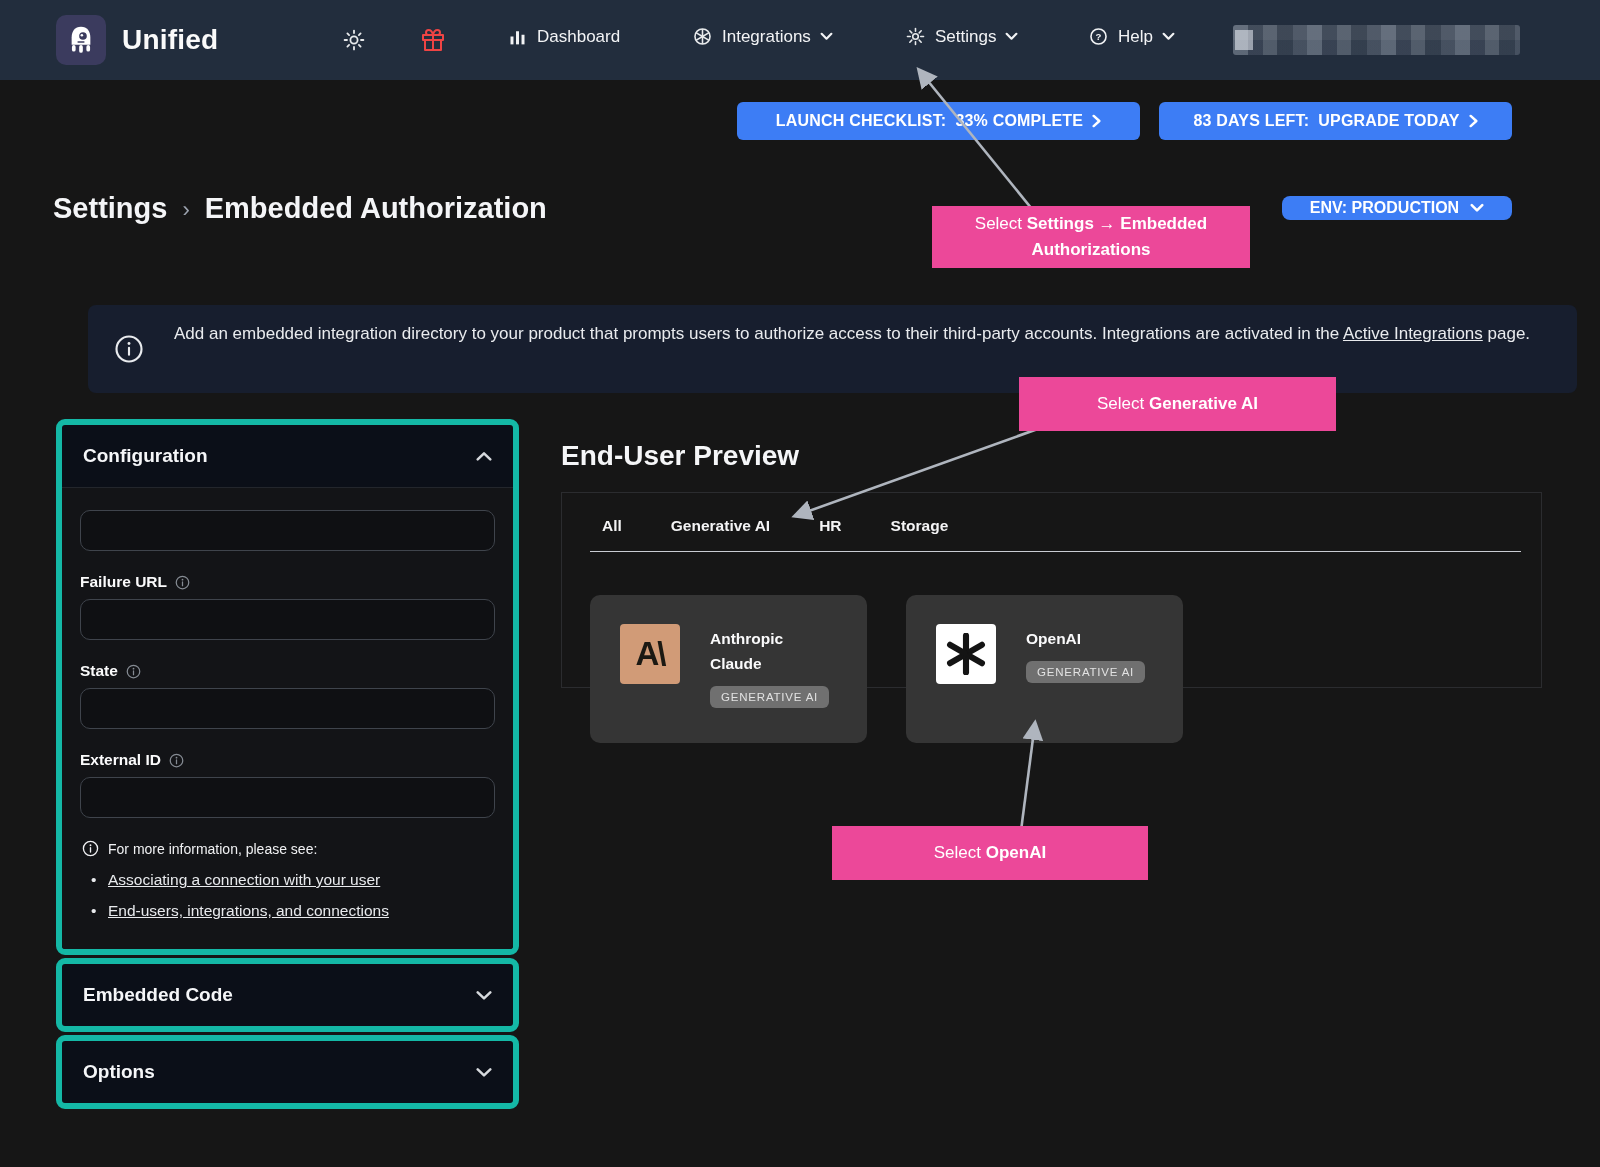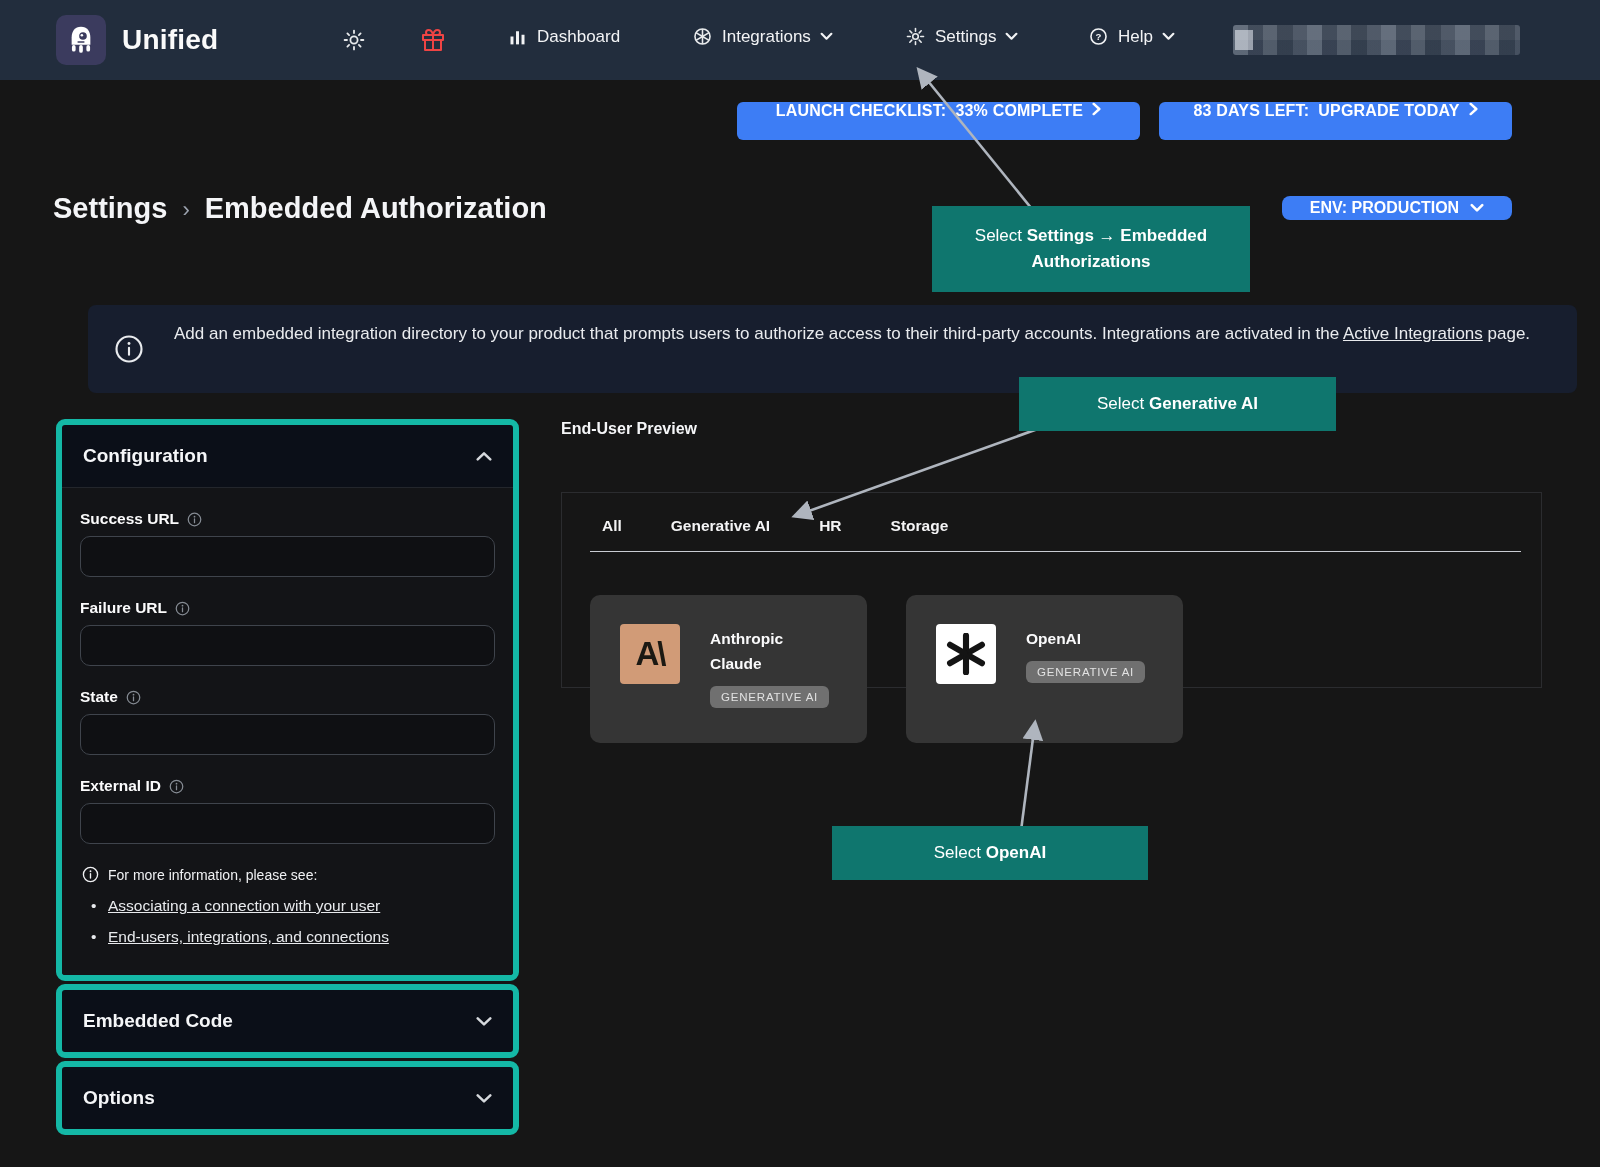--- a/index.html
+++ b/index.html
@@ -13,36 +13,36 @@
   .nav-ico { position:absolute; top:28px; display:flex; align-items:center; justify-content:center; cursor:pointer; }
   .nav-item { position:absolute; top:26px; display:flex; align-items:center; gap:9px; cursor:pointer; color:#F2F3F5; font-size:17px; font-weight:500; }
   .redacted { position:absolute; left:1233px; top:25px; width:287px; height:30px; border-radius:3px;
     background-image:
       repeating-linear-gradient(90deg, rgba(205,214,228,.30) 0 15px, rgba(158,168,184,.10) 15px 30px, rgba(215,222,233,.22) 30px 44px, rgba(146,156,172,.07) 44px 60px, rgba(190,198,212,.18) 60px 74px),
       repeating-linear-gradient(180deg, rgba(255,255,255,.10) 0 15px, rgba(110,120,136,.14) 15px 30px);
   }
   .redacted::before { content:""; position:absolute; left:2px; top:5px; width:18px; height:20px; background:rgba(236,241,248,.55); }
 
   
-  .promo { position:absolute; top:102px; height:38px; background:#3D7DF5; border-radius:6px; display:flex; align-items:flex-start; justify-content:center; gap:9px; cursor:pointer; color:#fff; }
+  .promo { position:absolute; top:102px; height:38px; background:#3D7DF5; border-radius:6px; display:flex; align-items:center; justify-content:center; gap:9px; cursor:pointer; color:#fff; }
   .promo .lbl { font-weight:800; font-size:16px; letter-spacing:.2px; }
   .promo .val { font-weight:600; font-size:16px; letter-spacing:.2px; }
   .promo-launch { left:737px; width:403px; }
   .promo-upgrade { left:1159px; width:353px; }
 
   
   .crumbs { position:absolute; left:53px; top:192px; display:flex; align-items:center; gap:15px; }
   .crumbs .seg { font-size:29px; font-weight:700; color:#F4F5F7; }
   .crumbs .sep { font-size:22px; color:#9CA3AF; font-weight:400; padding-top:2px; }
 
   
   .env-btn { position:absolute; left:1282px; top:196px; width:230px; height:24px; background:#3D7DF5; border-radius:8px; display:flex; align-items:center; justify-content:center; gap:11px; font-size:16px; font-weight:600; cursor:pointer; }
 
   
-  .callout { position:absolute; background:#0f766e; color:#fff; text-align:center; font-size:17px; z-index:40; display:flex; align-items:center; justify-content:center; padding:17px 14px; line-height:26px; }
+  .callout { position:absolute; background:#ec4899; color:#fff; text-align:center; font-size:17px; z-index:40; display:flex; align-items:center; justify-content:center; padding:5px 14px; line-height:26px; }
   .callout b { font-weight:700; }
   .co-settings { left:932px; top:206px; width:318px; min-height:57px; }
   .co-generative { left:1019px; top:377px; width:317px; height:54px; }
   .co-openai { left:832px; top:826px; width:316px; height:54px; }
 
   
   .banner { position:absolute; left:53px; top:305px; width:1489px; height:88px; background:#171E2E; border-radius:8px;margin-left:35px; }
   .banner .b-icon { position:absolute; left:26px; top:29px; }
   .banner p { position:absolute; left:86px; top:14px; width:1360px; font-size:17px; line-height:30px; color:#E9EBEE; }
   .link { color:inherit; text-decoration:underline; cursor:pointer; }
@@ -56,21 +56,21 @@
   .fld { margin-bottom:22px; }
   .fld-lab { display:flex; align-items:center; gap:8px; margin-bottom:8px; }
   .fld-lab .t { font-size:15.5px; font-weight:700; color:#FBFBFC; }
   .fld input { width:100%; height:41px; background:#0F1013; border:1px solid #3F444C; border-radius:10px; color:#E8EAED; font-size:15px; padding:0 13px; outline:none; }
   .more-info { display:flex; align-items:center; gap:9px; margin:4px 0 14px 2px; color:#F0F1F3; font-size:14px; }
   .doc-links { list-style:none; margin-left:28px; }
   .doc-links li { position:relative; margin-bottom:13px; font-size:15.5px; color:#E8EAED; }
   .doc-links li::before { content:"•"; position:absolute; left:-17px; color:#E8EAED; }
 
   
-  .preview-title { position:absolute; left:561px; top:420px; font-size:16px; font-weight:700; color:#F5F6F8; }
+  .preview-title { position:absolute; left:561px; top:440px; font-size:28px; font-weight:700; color:#F5F6F8; }
   .preview-box { position:absolute; left:561px; top:492px; width:981px; height:196px; border:1px solid #2B2C2F; border-radius:0; padding:24px 20px 0 28px; }
   .tabs { display:flex; gap:49px; padding:0 0 16px 12px; border-bottom:1px solid #C9CCD2; }
   .tab { font-size:15.5px; font-weight:600; color:#F4F4F5; cursor:pointer; white-space:nowrap; }
   .cards { display:flex; gap:39px; margin-top:43px; }
   .card { width:277px; height:148px; background:#353535; border-radius:10px; padding:29px 0 0 30px; display:flex; gap:30px; cursor:pointer; }
   .logo-sq { width:60px; height:60px; border-radius:4px; display:flex; align-items:center; justify-content:center; flex:0 0 auto; }
   .logo-anthropic { background:#D19B77; color:#1B1913; font-size:33px; font-weight:800; letter-spacing:-2px; }
   .logo-openai { background:#FFFFFF; }
   .card-info { width:150px; padding-top:2px; }
   .card-name { font-size:15.5px; font-weight:700; line-height:25px; color:#FAFAFB; max-width:115px; }
@@ -223,28 +223,20 @@
   <div class="sect">
     <div class="sect-head">
       <span class="t">Configuration</span>
       <svg width="16" height="11" viewBox="0 0 14 9">
           <polyline points="1.5 7 7 1.8 12.5 7" fill="none" stroke="#D6D9DD" stroke-width="2.2" stroke-linecap="round" stroke-linejoin="round"></polyline>
         </svg>
     </div>
     <div class="sect-body">
 
       <div class="fld">
-        <div class="fld-lab">
-          <span class="t">Success URL</span>
-          <svg width="15" height="15" viewBox="0 0 24 24">
-              <circle cx="12" cy="12" r="10" fill="none" stroke="#858B93" stroke-width="2"></circle>
-              <line x1="12" y1="11" x2="12" y2="17" stroke="#858B93" stroke-width="2" stroke-linecap="round"></line>
-              <circle cx="12" cy="7.4" r="1.4" fill="#858B93"></circle>
-            </svg>
-        </div>
         <input type="text" style="">
       </div>
 
       <div class="fld">
         <div class="fld-lab">
           <span class="t">Failure URL</span>
           <svg width="15" height="15" viewBox="0 0 24 24">
               <circle cx="12" cy="12" r="10" fill="none" stroke="#858B93" stroke-width="2"></circle>
               <line x1="12" y1="11" x2="12" y2="17" stroke="#858B93" stroke-width="2" stroke-linecap="round"></line>
               <circle cx="12" cy="7.4" r="1.4" fill="#858B93"></circle>

